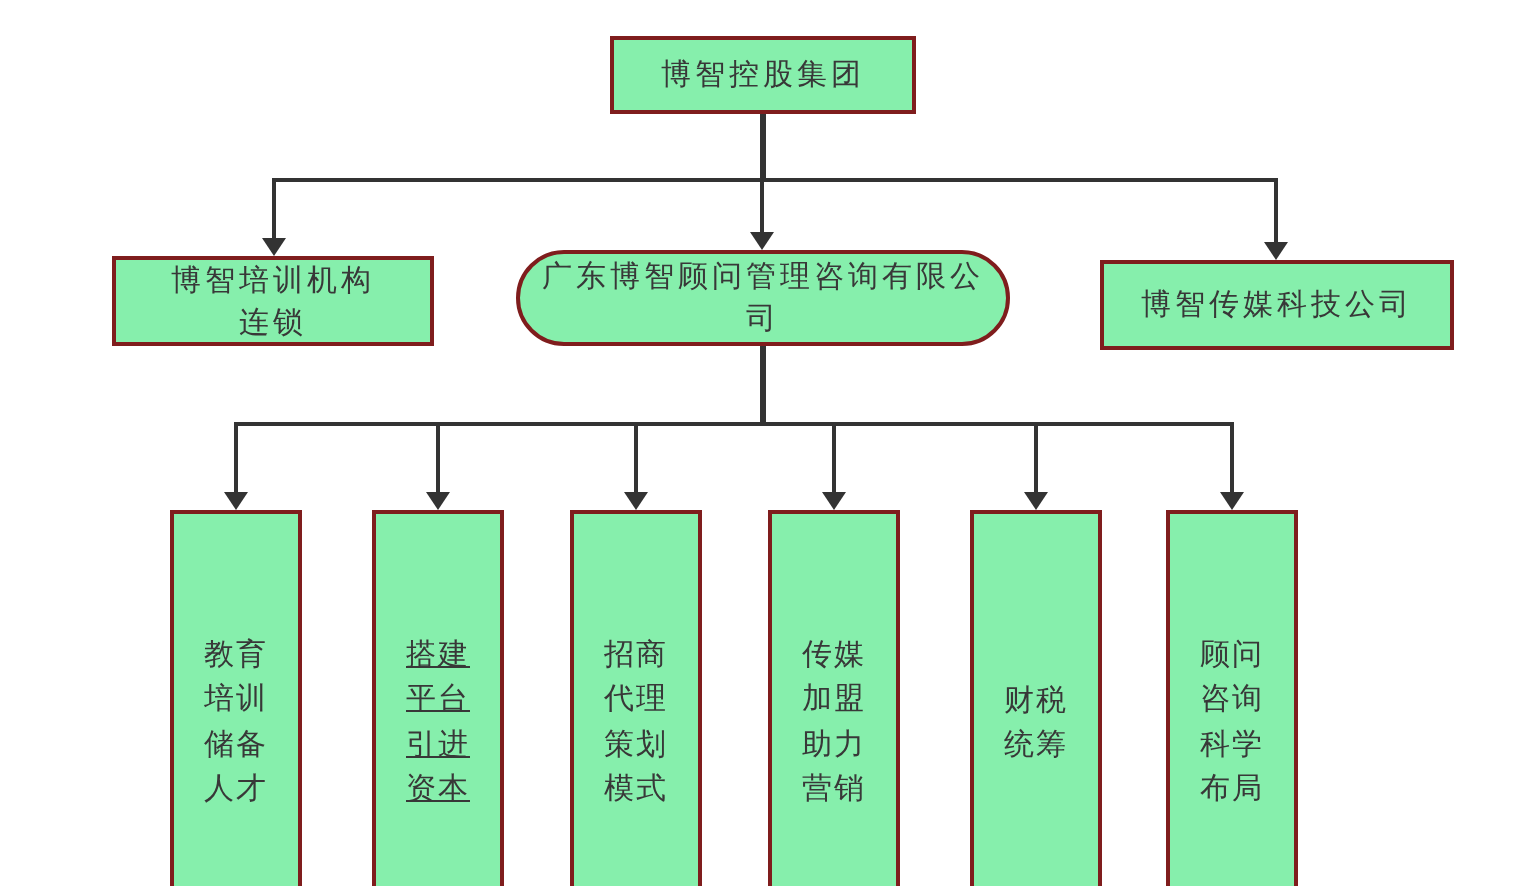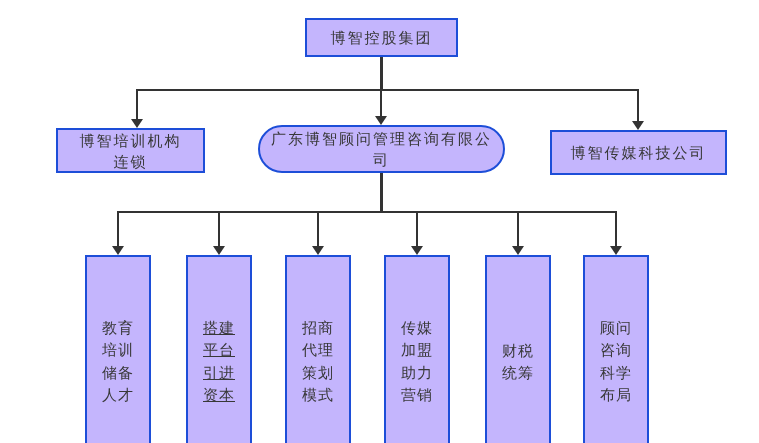--- a/index.html
+++ b/index.html
@@ -12,37 +12,37 @@
     width: 759px;
     height: 443px;
     background: #ffffff;
     font-family: "Liberation Sans", "DejaVu Sans", sans-serif;
     color: #383838;
     overflow: hidden;
   }
   .node {
     position: absolute;
     box-sizing: border-box;
-    border: 2px solid #1d4ed8;
-    background: #c4b5fd;
+    border: 2px solid #7f1d1d;
+    background: #86efac;
     display: flex;
     flex-direction: column;
     align-items: center;
     justify-content: center;
     text-align: center;
   }
   .node .line-text {
     display: block;
     font-size: 15px;
     line-height: 21px;
     letter-spacing: 2px;
     white-space: nowrap;
   }
   .root-box  { left: 305px; top: 18px;  width: 153px; height: 39px; }
-  .l2-left   { left: 56px;  top: 128px; width: 149px; height: 45px; }
+  .l2-left   { left: 56px;  top: 128px; width: 161px; height: 45px; }
   .l2-mid    { left: 258px; top: 125px; width: 247px; height: 48px; border-radius: 24px; }
   .l2-right  { left: 550px; top: 130px; width: 177px; height: 45px; }
 
   .vbox {
     position: absolute;
     top: 255px;
     width: 66px;
     height: 213px;
   }
   .vbox .phrase { text-align: center; }

